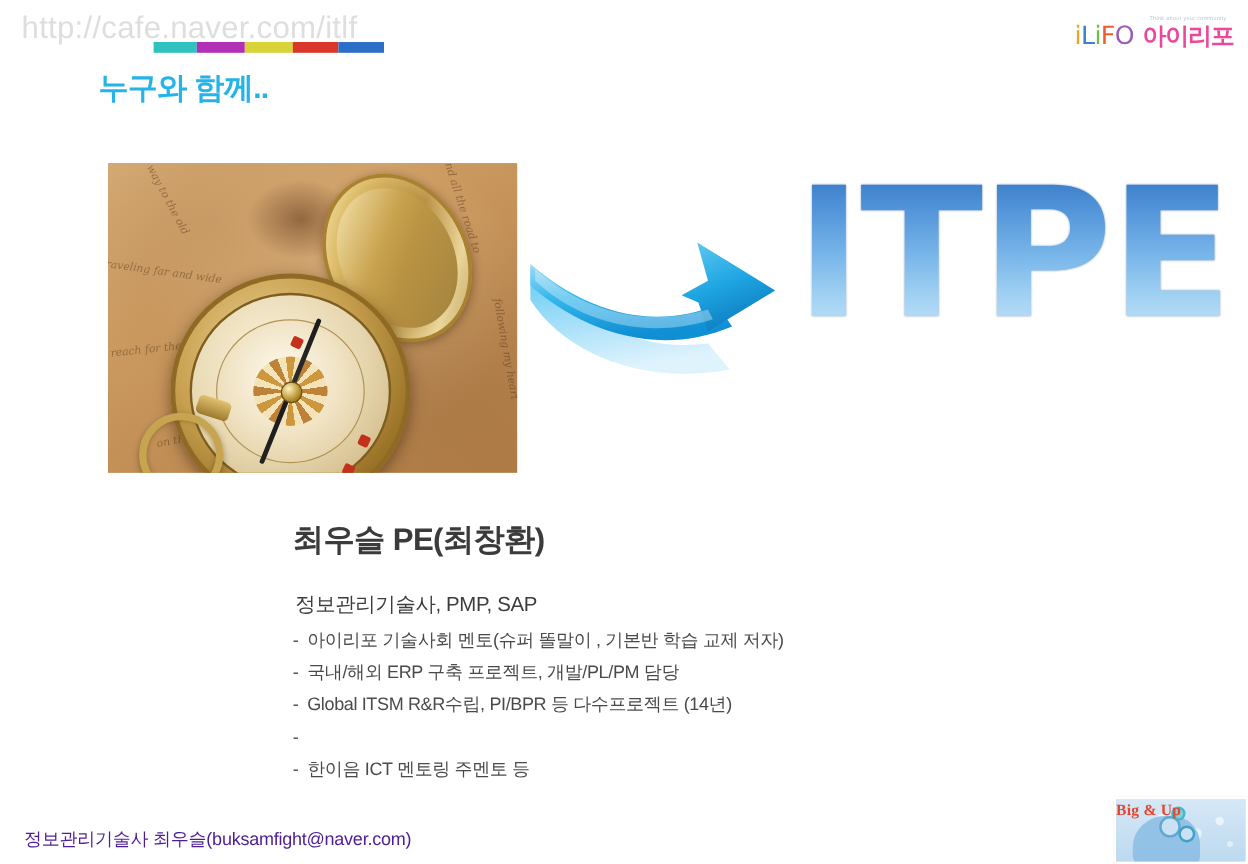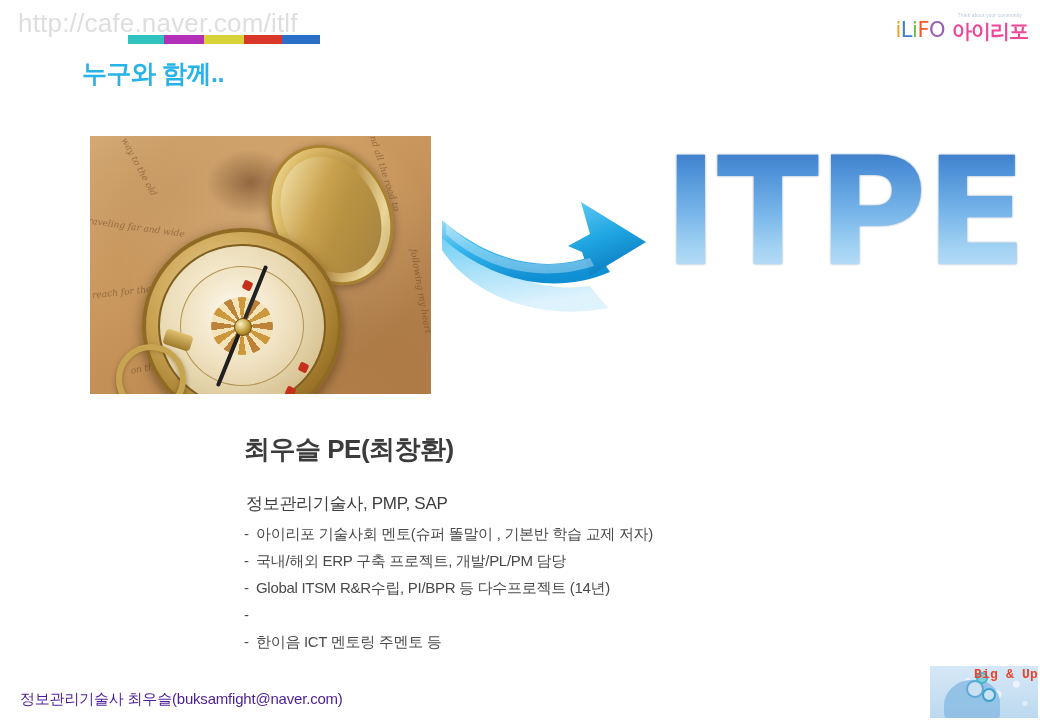--- a/index.html
+++ b/index.html
@@ -370,26 +370,26 @@
     border: 2px solid #5fa8d6;
     background: rgba(255,255,255,0.5);
   }
   .badge .g1 { left: 36px; top: 14px; width: 14px; height: 14px; }
   .badge .g2 { left: 52px; top: 22px; width: 10px; height: 10px; border-color:#3fa0c9; }
   .badge .g3 { left: 46px; top: 6px;  width: 8px;  height: 8px; border-color:#46b6c8; background:#7fd0dc; }
   .badge .badge-label {
     position: absolute;
     left: 0; right: 0;
     top: 1px;
-    text-align: right;
+    text-align: left;
     font-size: 13px;
     font-weight: bold;
     color: #e8442e;
     letter-spacing: 0.2px;
-    font-family: Liberation Mono, monospace;
+    font-family: Liberation Serif, serif;
   }
 </style>
 </head>
 <body>
 
 <div class="slide">
 
   <div class="url-text">http://cafe.naver.com/itlf</div>
 
   <div class="color-bar" id="color-bar">

